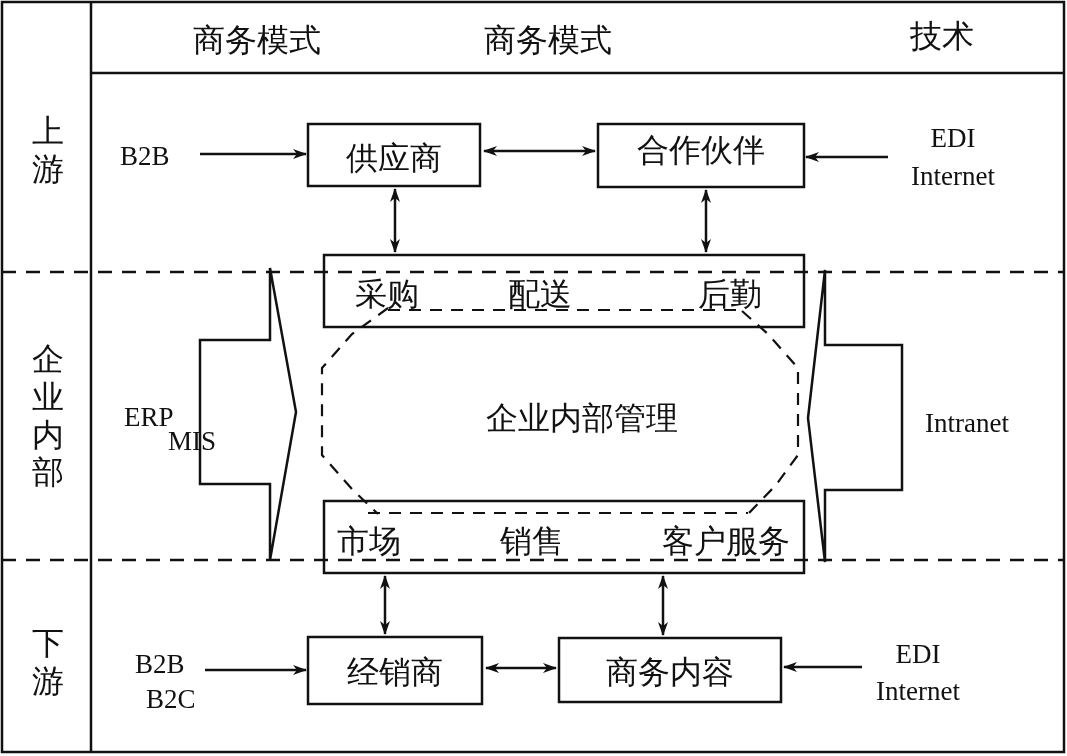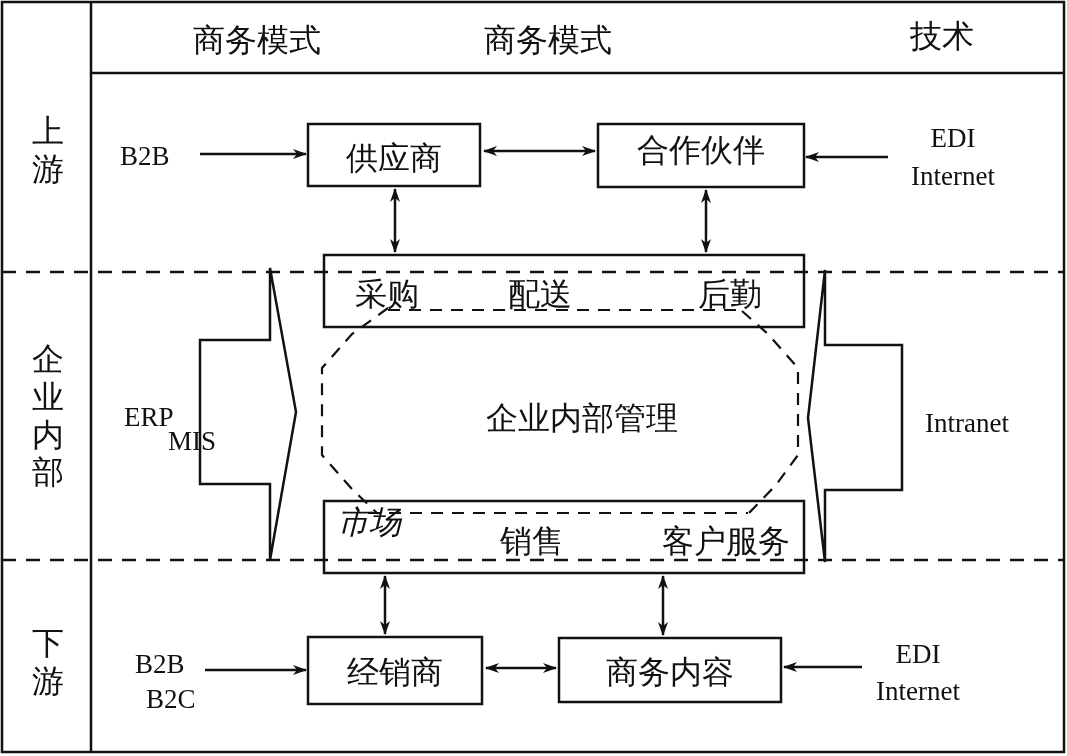--- a/index.html
+++ b/index.html
@@ -91,21 +91,21 @@
 <div class="t cjk ctr" style="left:701px;top:134px;">合作伙伴</div>
 <div class="t lat ctr" style="left:953px;top:125px;">EDI</div>
 <div class="t lat ctr" style="left:953px;top:163px;">Internet</div>
 
 <div class="t lat" style="left:124px;top:404px;">ERP</div>
 <div class="t lat" style="left:124px;top:428px;margin-left:44px;">MIS</div>
 <div class="t cjk" style="left:355px;top:278px;">采购</div>
 <div class="t cjk" style="left:508px;top:278px;">配送</div>
 <div class="t cjk" style="left:698px;top:278px;">后勤</div>
 <div class="t cjk ctr" style="left:566px;top:402px;margin-left:16px;">企业内部管理</div>
-<div class="t cjk" style="left:337px;top:506px;font-style:italic;">市场</div>
+<div class="t cjk" style="left:337px;top:525px;">市场</div>
 <div class="t cjk" style="left:500px;top:525px;">销售</div>
 <div class="t cjk" style="left:662px;top:525px;">客户服务</div>
 <div class="t lat" style="left:925px;top:410px;">Intranet</div>
 
 <div class="t lat" style="left:135px;top:651px;">B2B</div>
 <div class="t lat" style="left:135px;top:686px;margin-left:11px;">B2C</div>
 <div class="t cjk ctr" style="left:395px;top:656px;">经销商</div>
 <div class="t cjk ctr" style="left:670px;top:656px;">商务内容</div>
 <div class="t lat ctr" style="left:918px;top:641px;">EDI</div>
 <div class="t lat ctr" style="left:918px;top:678px;">Internet</div>

